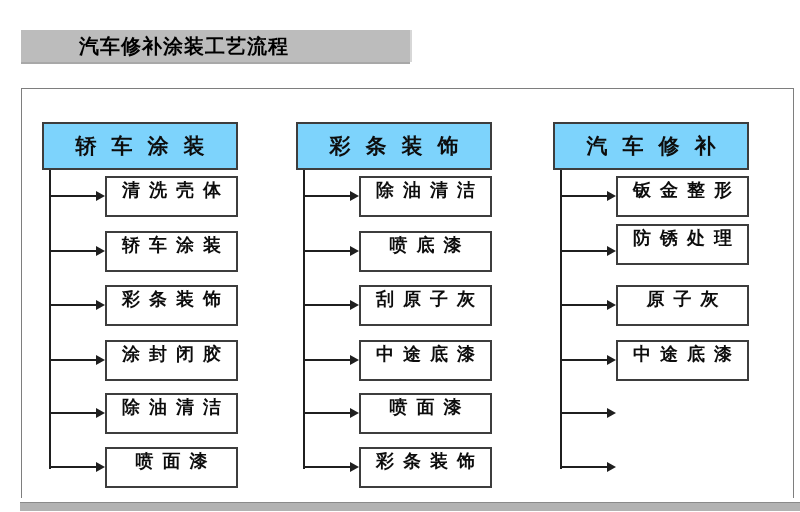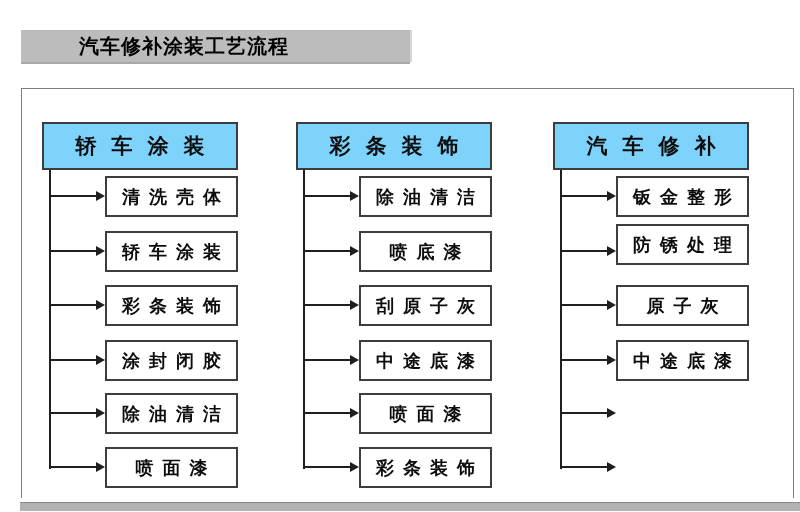--- a/index.html
+++ b/index.html
@@ -51,21 +51,21 @@
   }
   .arrow { position:absolute; left:8px; width:46px; height:2px; background:#1f1f1f; }
   .ah {
     position:absolute; left:46px; top:-4px; width:0; height:0;
     border-top:5px solid transparent; border-bottom:5px solid transparent;
     border-left:9px solid #1f1f1f;
   }
   .sbox {
     position:absolute; left:63px; width:133px; height:41px;
     border:2px solid #3d3d3d; background:#fff; box-sizing:border-box;
-    display:flex; align-items:center; justify-content:center;
+    display:flex; justify-content:center;
   }
   .stext {
     font-size:18px; font-weight:bold; letter-spacing:9px; margin-right:-9px;
     white-space:nowrap; color:#0d0d0d;
   }
 </style>
 </head>
 <body>
 
 <div class="stage">

